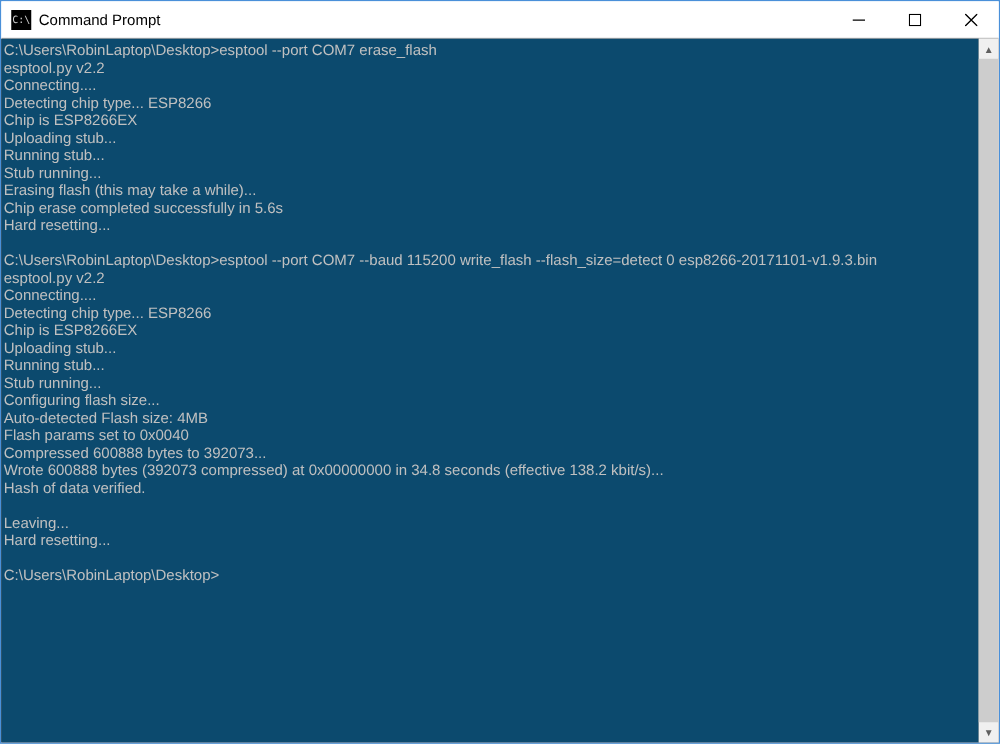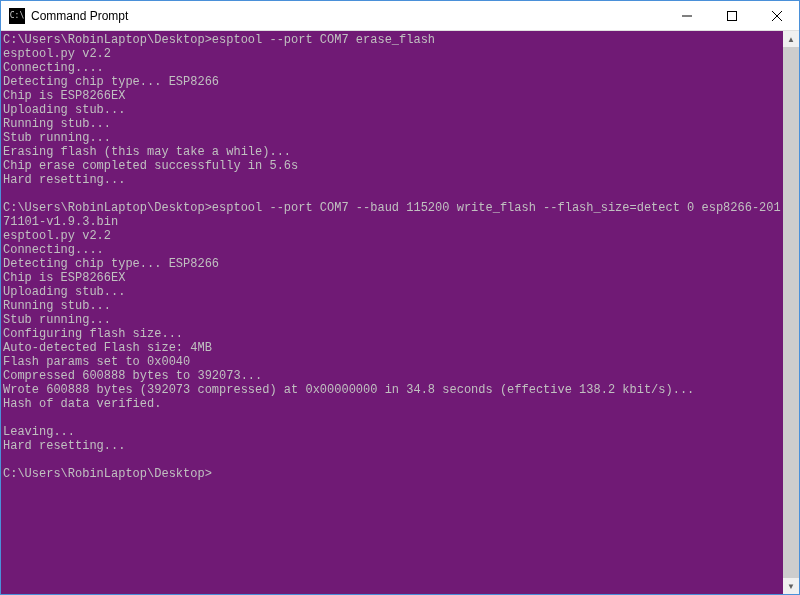--- a/index.html
+++ b/index.html
@@ -53,23 +53,23 @@
       cursor: pointer;
     }
     .terminal-wrap {
       position: relative;
       height: calc(100% - 30px);
       background: #000;
       display: flex;
     }
     .terminal {
       flex: 1;
-      background: #701a75;
+      background: #0c4a6e;
       color: #c0c0c0;
-      font-family: Liberation Mono, monospace;
+      font-family: Liberation Sans, sans-serif;
       font-size: 12px;
       line-height: 14px;
       padding: 2px 2px;
       white-space: pre-wrap;
       word-break: break-all;
       overflow: hidden;
     }
     .scrollbar {
       width: 16px;
       background: #f0f0f0;

